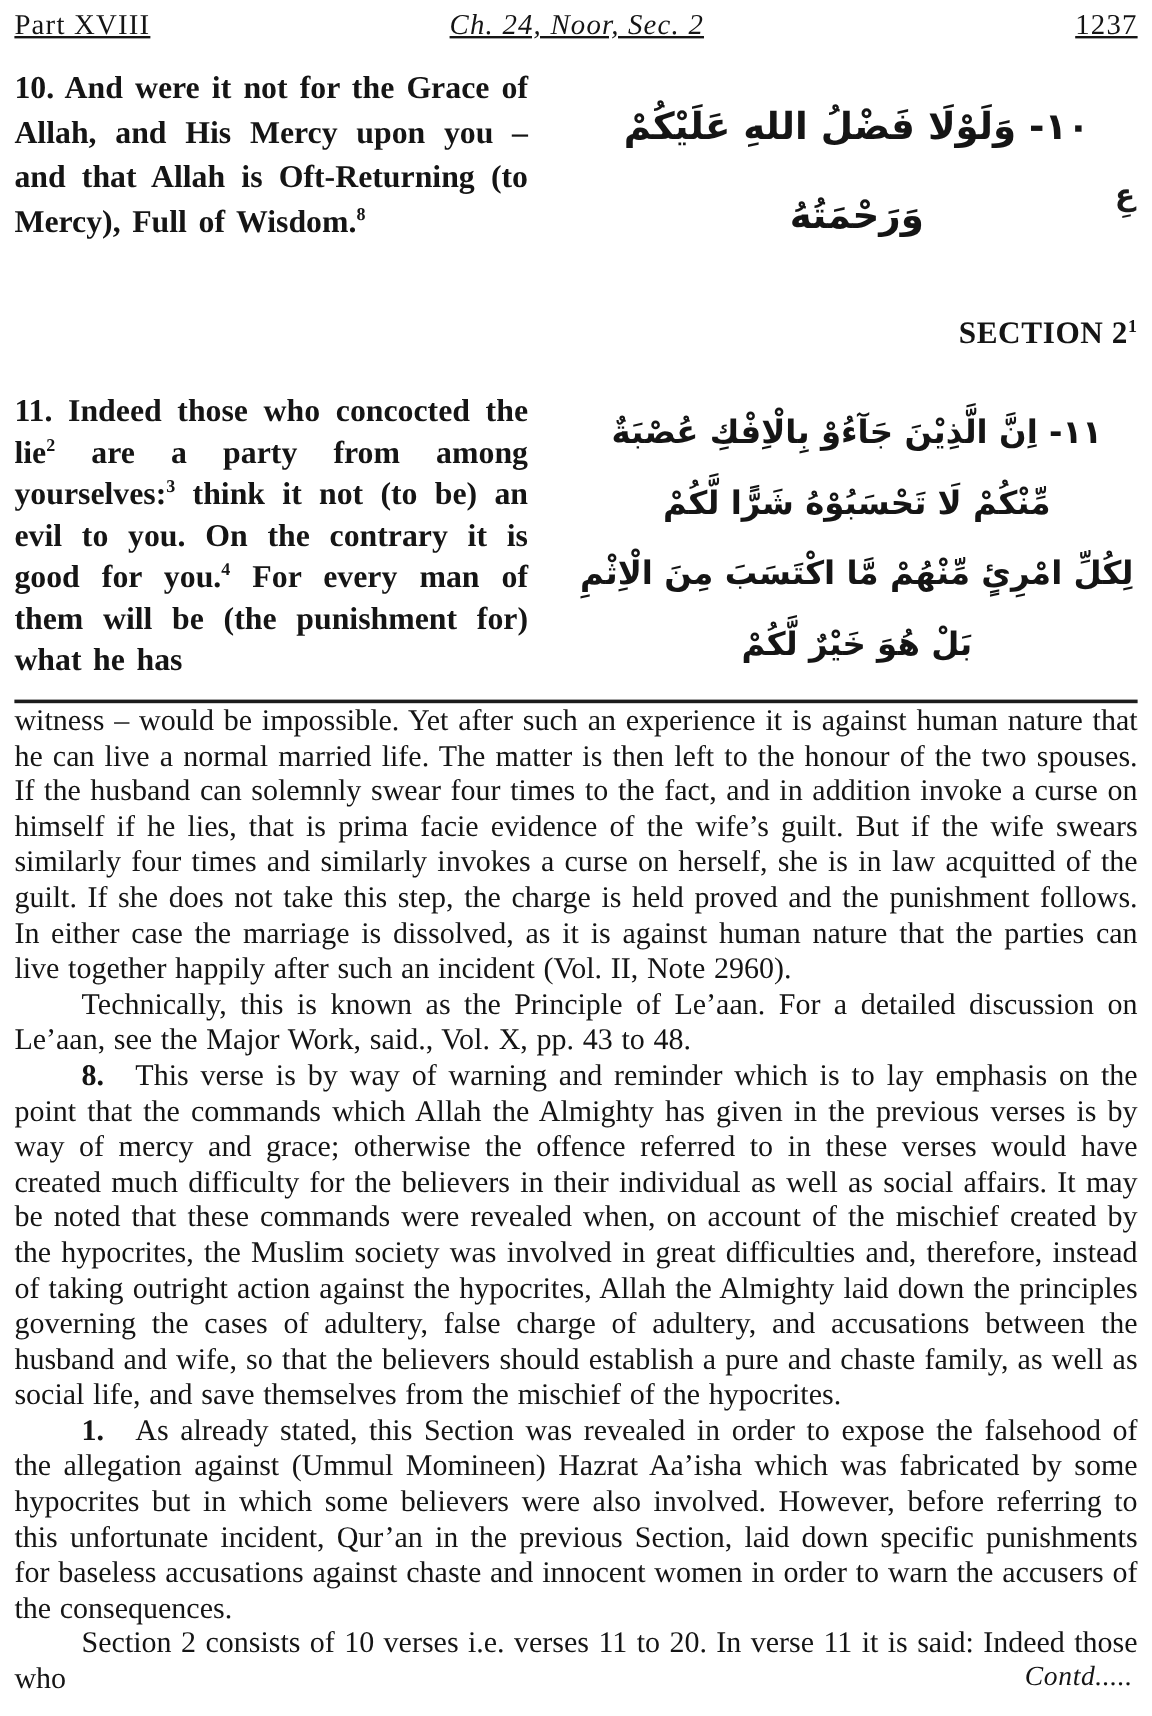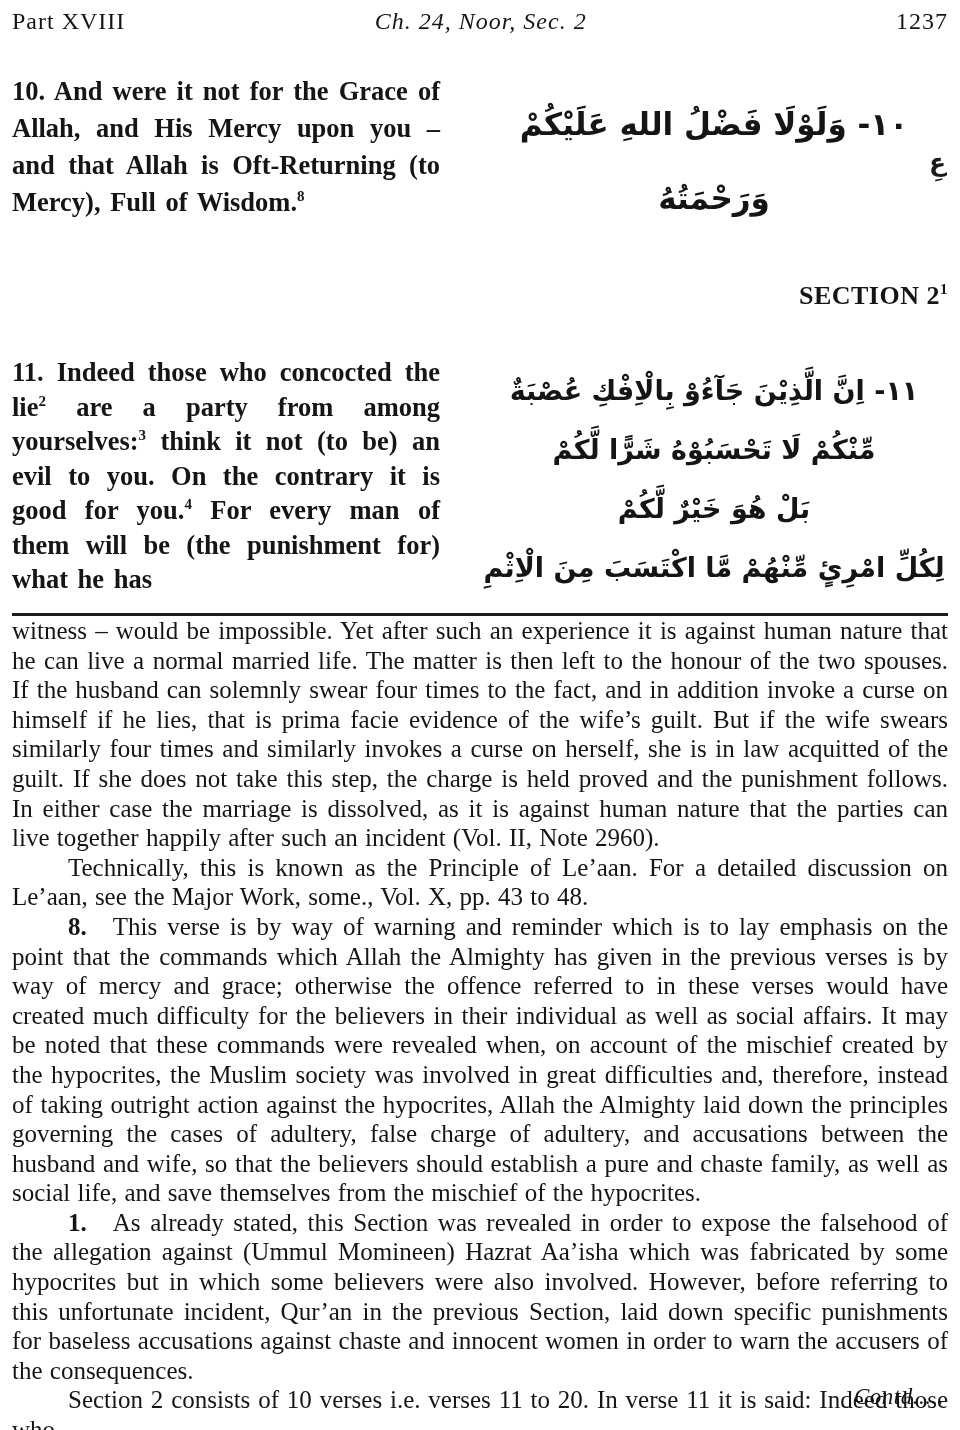--- a/index.html
+++ b/index.html
@@ -6,28 +6,28 @@
   body{
     width:960px;height:1430px;
     background:#ffffff;
     font-family:"Liberation Serif", serif;
     color:#151515;
     overflow:hidden;
   }
   .page{position:relative;width:936px;height:1414px;padding:8px 12px;}
 
   
-  .hdr{display:flex;justify-content:space-between;align-items:flex-start;font-size:24px;}
+  .hdr{display:flex;justify-content:space-between;align-items:flex-start;font-size:24px;text-decoration:underline;}
   .hdr .part{letter-spacing:1px;}
   .hdr .chap{font-style:italic;letter-spacing:1px;transform:translateX(-30px);}
   .hdr .pno{letter-spacing:1px;}
 
   
   .verse-row{display:flex;justify-content:space-between;}
-  .v10{margin-top:38px;}
+  .v10{margin-top:20px;}
   .trans{
     width:428px;
     font-weight:bold;
     font-size:26.5px;
     line-height:37px;
     text-align:justify;
     word-spacing:3px;
   }
   .v11 .trans{line-height:34.5px;}
   .trans sup{font-size:15px;line-height:0;}
@@ -47,21 +47,21 @@
   }
 
   
   .sec-head{
     text-align:right;
     font-size:26px;font-weight:bold;
     margin:46px 0 0 0;
     letter-spacing:0.5px;
   }
   .sec-head sup{font-size:15px;line-height:0;}
-  .v11{margin-top:44px;}
+  .v11{margin-top:32px;}
 
   
   .divider{border:none;border-top:3px solid #1c1c1c;margin:16px 0 0 0;}
   .footnotes{font-size:25px;line-height:29.6px;text-align:justify;word-spacing:1px;}
   .fn{margin:0;}
   .fn.ind{text-indent:56px;}
   .it{}
   .bd{font-weight:bold;}
   .pad{padding-right:26px;}
 
@@ -90,30 +90,30 @@
 
   <div class="ruku">عِ</div>
 
   <h2 class="sec-head"><span>SECTION 2</span><sup>1</sup></h2>
 
   <section class="verse-row v11">
     <div class="trans"><span>11. Indeed those who concocted the lie</span><sup>2</sup><span> are a party from among yourselves:</span><sup>3</sup><span> think it not (to be) an evil to you. On the contrary it is good for you.</span><sup>4</sup><span> For every man of them will be (the punishment for) what he has</span></div>
     <div class="arabic arabic-11" dir="rtl" lang="ar">
         <div class="arabic-line">١١- اِنَّ الَّذِيْنَ جَآءُوْ بِالْاِفْكِ عُصْبَةٌ</div>
         <div class="arabic-line">مِّنْكُمْ لَا تَحْسَبُوْهُ شَرًّا لَّكُمْ</div>
+        <div class="arabic-line">لِكُلِّ امْرِئٍ مِّنْهُمْ مَّا اكْتَسَبَ مِنَ الْاِثْمِ</div>
         <div class="arabic-line">بَلْ هُوَ خَيْرٌ لَّكُمْ</div>
-        <div class="arabic-line">لِكُلِّ امْرِئٍ مِّنْهُمْ مَّا اكْتَسَبَ مِنَ الْاِثْمِ</div>
       </div>
   </section>
 
   <hr class="divider">
 
   <section class="footnotes">
     <p class="fn"><span>witness – would be impossible. Yet after such an experience it is against human nature that he can live a normal married life. The matter is then left to the honour of the two spouses. If the husband can solemnly swear four times to the fact, and in addition invoke a curse on himself if he lies, that is prima facie evidence of the wife’s guilt. But if the wife swears similarly four times and similarly invokes a curse on herself, she is in law acquitted of the guilt. If she does not take this step, the charge is held proved and the punishment follows. In either case the marriage is dissolved, as it is against human nature that the parties can live together happily after such an incident (Vol. II, Note 2960).</span></p>
-    <p class="fn ind"><span>Technically, this is known as the Principle of </span><span class="it">Le’aan</span><span>. For a detailed discussion on </span><span class="it">Le’aan</span><span>, see the Major Work, </span><span class="it">some.,</span><span> Vol. X, pp. 43 to 48.</span></p>
+    <p class="fn ind"><span>Technically, this is known as the Principle of </span><span class="it">Le’aan</span><span>. For a detailed discussion on </span><span class="it">Le’aan</span><span>, see the Major Work, </span><span class="it">said.,</span><span> Vol. X, pp. 43 to 48.</span></p>
     <p class="fn ind"><span class="bd pad">8.</span><span>This verse is by way of warning and reminder which is to lay emphasis on the point that the commands which Allah the Almighty has given in the previous verses is by way of mercy and grace; otherwise the offence referred to in these verses would have created much difficulty for the believers in their individual as well as social affairs. It may be noted that these commands were revealed when, on account of the mischief created by the hypocrites, the Muslim society was involved in great difficulties and, therefore, instead of taking outright action against the hypocrites, Allah the Almighty laid down the principles governing the cases of adultery, false charge of adultery, and accusations between the husband and wife, so that the believers should establish a pure and chaste family, as well as social life, and save themselves from the mischief of the hypocrites.</span></p>
     <p class="fn ind"><span class="bd pad">1.</span><span>As already stated, this Section was revealed in order to expose the falsehood of the allegation against (Ummul Momineen) Hazrat Aa’isha which was fabricated by some hypocrites but in which some believers were also involved. However, before referring to this unfortunate incident, Qur’an in the previous Section, laid down specific punishments for baseless accusations against chaste and innocent women in order to warn the accusers of the consequences.</span></p>
     <p class="fn ind"><span>Section 2 consists of 10 verses i.e. verses 11 to 20. In verse 11 it is said: Indeed those who</span></p>
   </section>
 
   <div class="contd">Contd.....</div>
 
 </div>
 
 </body></html>

